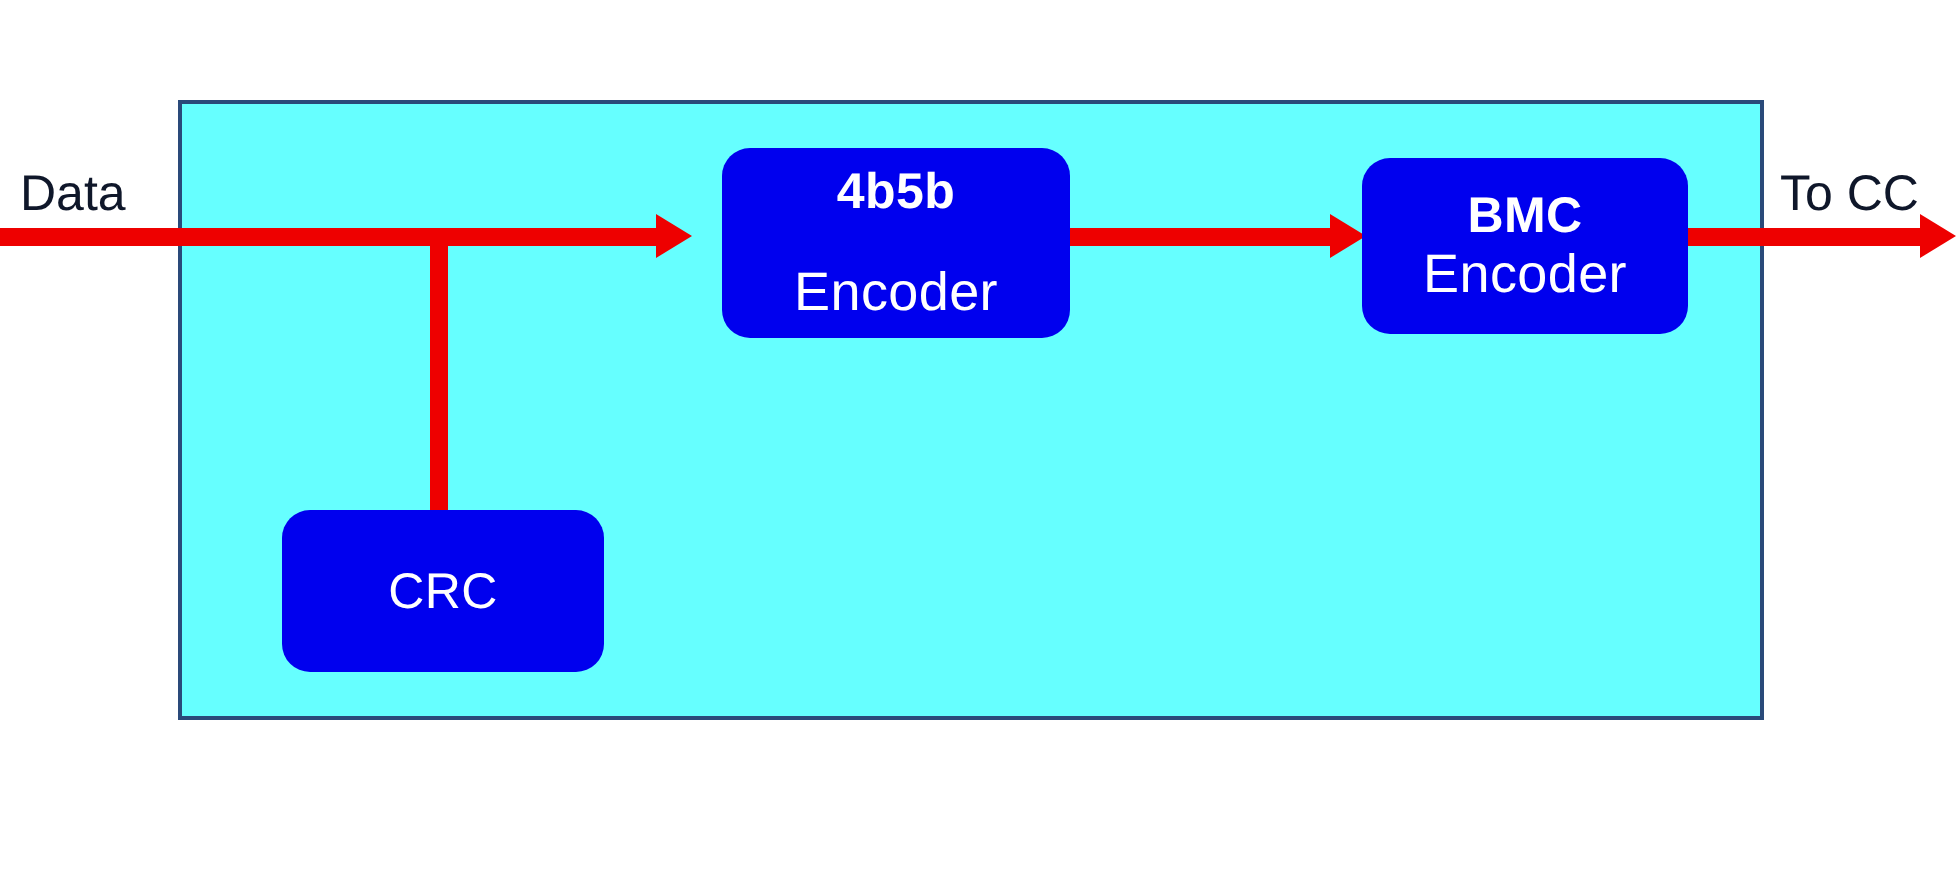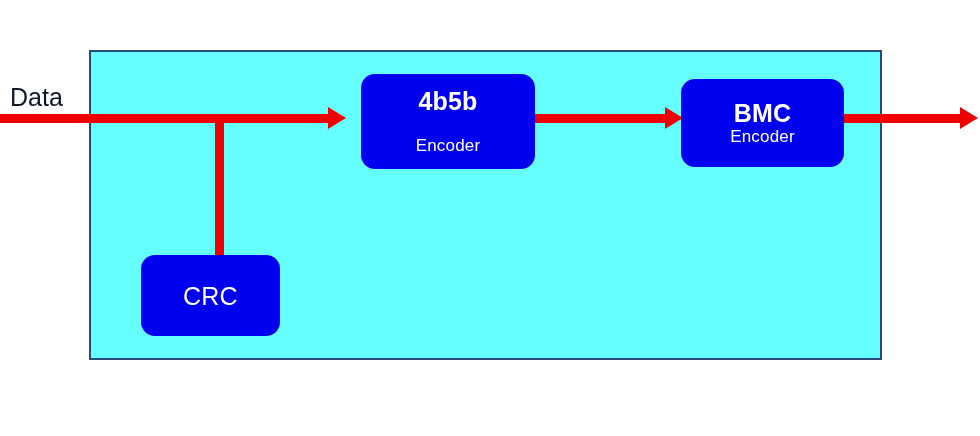--- a/index.html
+++ b/index.html
@@ -36,26 +36,26 @@
     color: #ffffff;
     display: flex;
     flex-direction: column;
     align-items: center;
     justify-content: center;
     line-height: 1.12;
     text-align: center;
     box-sizing: border-box;
   }
   .block .line1 { font-size: 25px; font-weight: bold; letter-spacing: .2px; }
-  .block .line2 { font-size: 17px; font-weight: normal; letter-spacing: .2px; }
+  .block .line2 { font-size: 27px; font-weight: normal; letter-spacing: .2px; }
   .block.single .line1 { font-weight: normal; }
 
   #block-4b5b { left: 361px; top: 74px;  width: 174px; height: 95px; gap: 21px; }
   #block-bmc  { left: 681px; top: 79px;  width: 163px; height: 88px; border-radius: 14px; }
-  #block-crc  { left: 141px; top: 255px; width: 139px; height: 81px; }
+  #block-crc  { left: 141px; top: 255px; width: 161px; height: 81px; }
 
   
   .wire-h {
     position: absolute;
     height: 9px;
     background: #ee0000;
   }
   .wire-v {
     position: absolute;
     width: 9px;
@@ -118,14 +118,15 @@
   <div class="block" id="block-bmc">
     <span class="line1">BMC</span>
     <span class="line2">Encoder</span>
   </div>
 
   <div class="block single" id="block-crc">
     <span class="line1">CRC</span>
   </div>
 
   <div class="ext-label" id="label-data">Data</div>
+  <div class="ext-label" id="label-to-cc">To CC</div>
 
 </div>
 
 </body></html>

